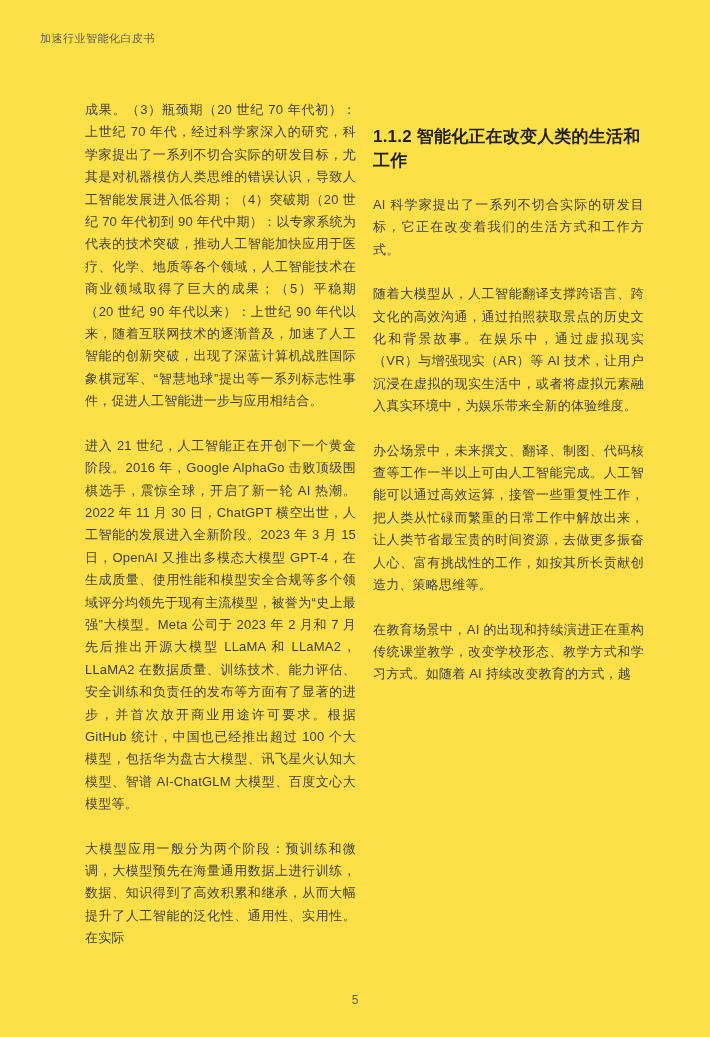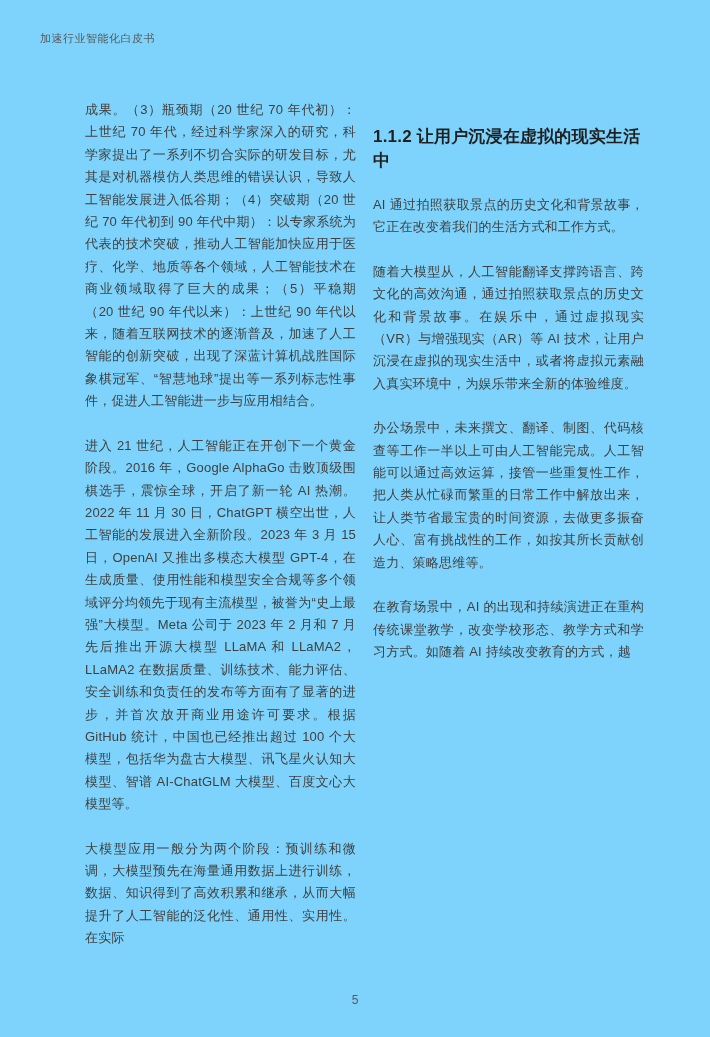--- a/index.html
+++ b/index.html
@@ -4,21 +4,21 @@
 <style>
   html, body {
     margin: 0;
     padding: 0;
     background: #ffffff;
   }
   .page {
     position: relative;
     width: 710px;
     height: 1037px;
-    background: #7dd3fc;
+    background: #fde047;
     font-family: "Liberation Sans", "DejaVu Sans", sans-serif;
     overflow: hidden;
   }
   .doc-header {
     position: absolute;
     top: 31px;
     left: 40px;
     font-size: 11px;
     color: #595959;
     letter-spacing: 0.5px;
@@ -74,22 +74,22 @@
 
   <div class="content">
 
     <div class="column">
       <p>成果。（3）瓶颈期（20 世纪 70 年代初）：上世纪 70 年代，经过科学家深入的研究，科学家提出了一系列不切合实际的研发目标，尤其是对机器模仿人类思维的错误认识，导致人工智能发展进入低谷期；（4）突破期（20 世纪 70 年代初到 90 年代中期）：以专家系统为代表的技术突破，推动人工智能加快应用于医疗、化学、地质等各个领域，人工智能技术在商业领域取得了巨大的成果；（5）平稳期（20 世纪 90 年代以来）：上世纪 90 年代以来，随着互联网技术的逐渐普及，加速了人工智能的创新突破，出现了深蓝计算机战胜国际象棋冠军、“智慧地球”提出等一系列标志性事件，促进人工智能进一步与应用相结合。</p>
       <p>进入 21 世纪，人工智能正在开创下一个黄金阶段。2016 年，Google AlphaGo 击败顶级围棋选手，震惊全球，开启了新一轮 AI 热潮。2022 年 11 月 30 日，ChatGPT 横空出世，人工智能的发展进入全新阶段。2023 年 3 月 15 日，OpenAI 又推出多模态大模型 GPT-4，在生成质量、使用性能和模型安全合规等多个领域评分均领先于现有主流模型，被誉为“史上最强”大模型。Meta 公司于 2023 年 2 月和 7 月先后推出开源大模型 LLaMA 和 LLaMA2，LLaMA2 在数据质量、训练技术、能力评估、安全训练和负责任的发布等方面有了显著的进步，并首次放开商业用途许可要求。根据 GitHub 统计，中国也已经推出超过 100 个大模型，包括华为盘古大模型、讯飞星火认知大模型、智谱 AI-ChatGLM 大模型、百度文心大模型等。</p>
       <p>大模型应用一般分为两个阶段：预训练和微调，大模型预先在海量通用数据上进行训练，数据、知识得到了高效积累和继承，从而大幅提升了人工智能的泛化性、通用性、实用性。在实际</p>
     </div>
 
     <div class="column">
-      <h2 class="section-heading">1.1.2 让用户沉浸在虚拟的现实生活中</h2>
-      <p>AI 通过拍照获取景点的历史文化和背景故事，它正在改变着我们的生活方式和工作方式。</p>
+      <h2 class="section-heading">1.1.2 智能化正在改变人类的生活和工作</h2>
+      <p>AI 科学家提出了一系列不切合实际的研发目标，它正在改变着我们的生活方式和工作方式。</p>
       <p>随着大模型从，人工智能翻译支撑跨语言、跨文化的高效沟通，通过拍照获取景点的历史文化和背景故事。在娱乐中，通过虚拟现实（VR）与增强现实（AR）等 AI 技术，让用户沉浸在虚拟的现实生活中，或者将虚拟元素融入真实环境中，为娱乐带来全新的体验维度。</p>
       <p>办公场景中，未来撰文、翻译、制图、代码核查等工作一半以上可由人工智能完成。人工智能可以通过高效运算，接管一些重复性工作，把人类从忙碌而繁重的日常工作中解放出来，让人类节省最宝贵的时间资源，去做更多振奋人心、富有挑战性的工作，如按其所长贡献创造力、策略思维等。</p>
       <p>在教育场景中，AI 的出现和持续演进正在重构传统课堂教学，改变学校形态、教学方式和学习方式。如随着 AI 持续改变教育的方式，越</p>
     </div>
 
   </div>
 
   <div class="page-footer">5</div>
 
 </div>

